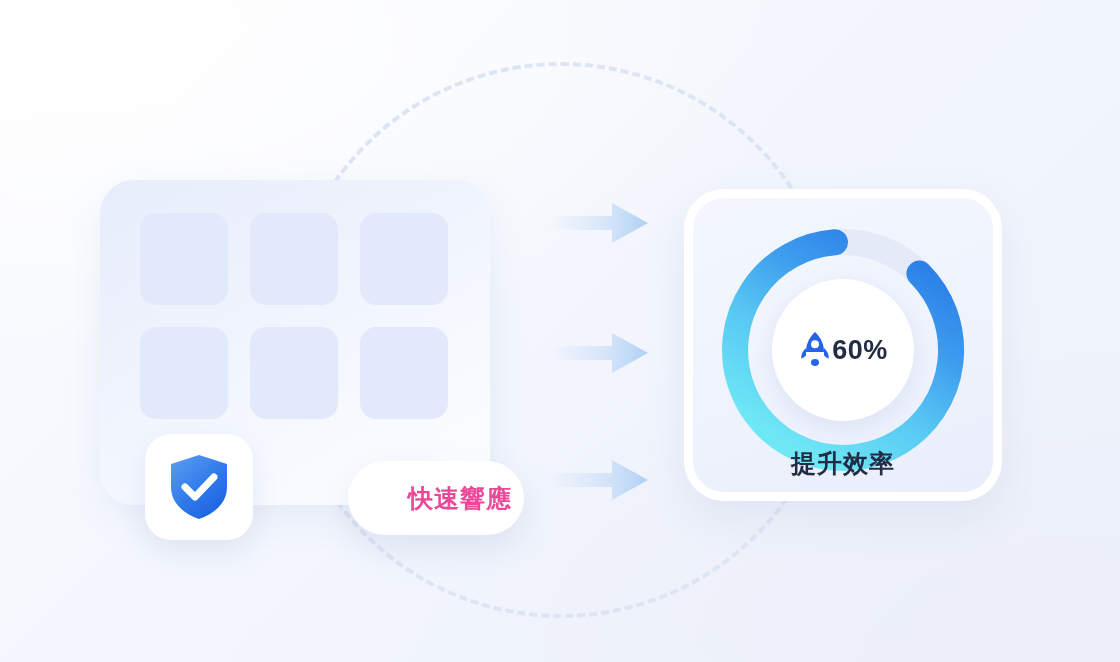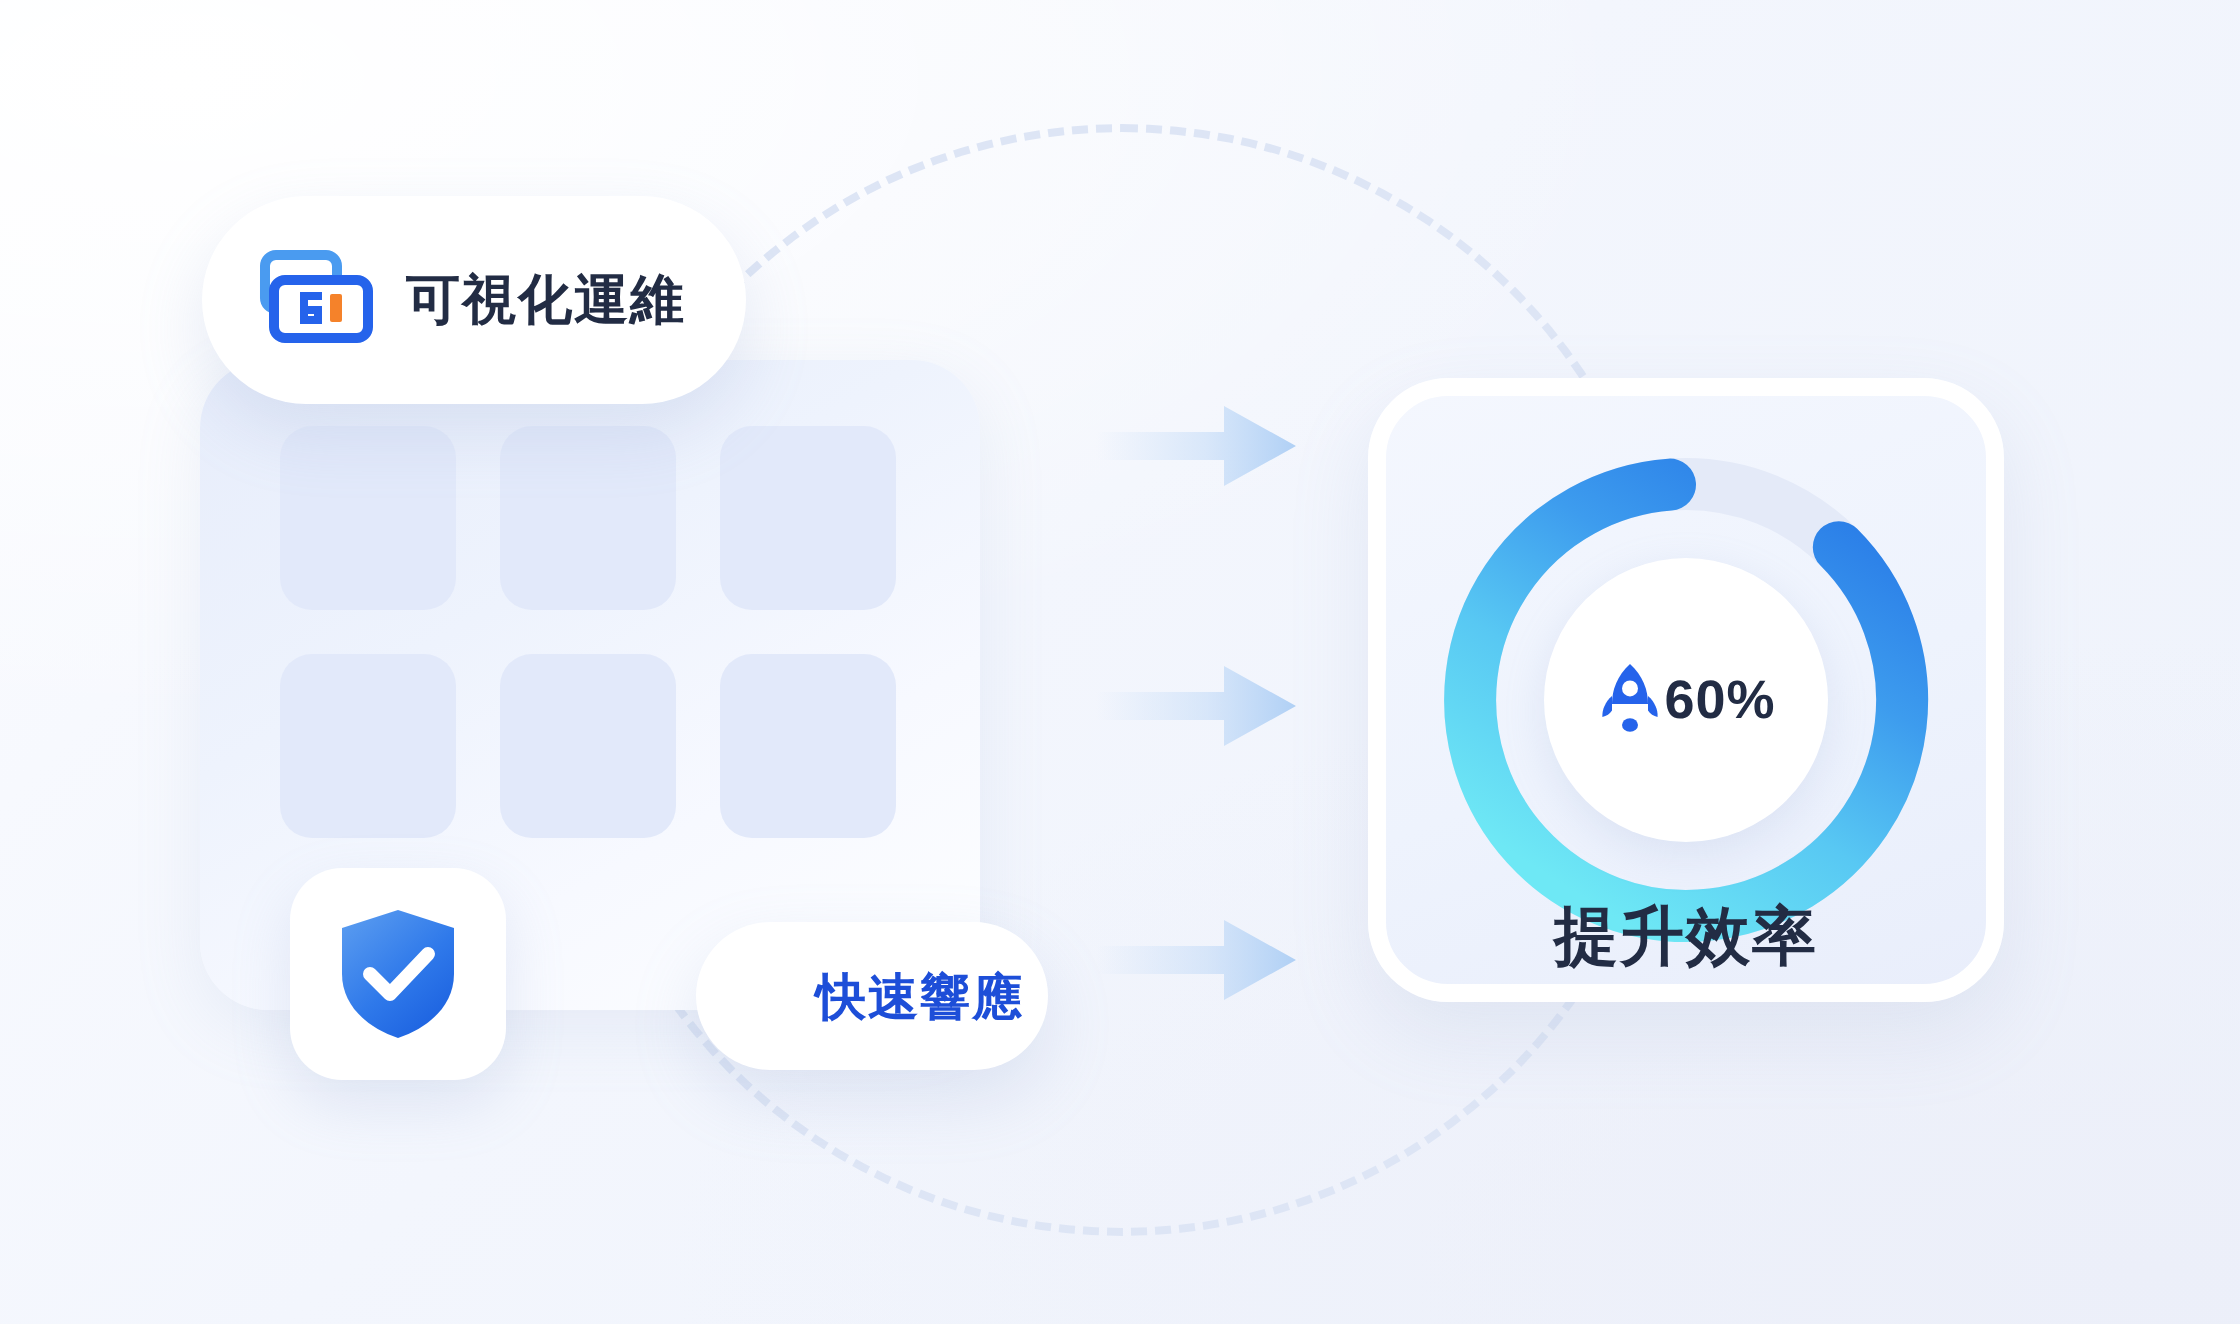--- a/index.html
+++ b/index.html
@@ -118,21 +118,21 @@
     color: #222c44;
     letter-spacing: 0.5px;
     line-height: 1;
   }
   .gauge-caption {
     position: absolute;
     left: 684px;
     top: 447px;
     width: 318px;
     text-align: center;
-    font-size: 32px;
+    font-size: 25px;
     font-weight: 700;
     color: #222c44;
     letter-spacing: 1px;
   }
 
   
   .pill {
     position: absolute;
     background: #ffffff;
     border-radius: 60px;
@@ -160,21 +160,21 @@
   .pill-fast {
     left: 348px;
     top: 461px;
     width: 176px;
     height: 74px;
     justify-content: center;
   }
   .pill-fast .pill-label {
     font-size: 25px;
     font-weight: 700;
-    color: #1d4ed8;
+    color: #ec4899;
     letter-spacing: 1px;
     margin-left: 48px;
   }
 
   
   .shield-tile {
     position: absolute;
     left: 145px;
     top: 434px;
     width: 108px;
@@ -269,36 +269,20 @@
         <path d="M26 17 C29.5 20 31 24 30.8 27.5 C28.8 27 27 25.8 26 24.2 Z" fill="#2563eb"></path>
         <circle cx="17" cy="13.2" r="4" fill="#ffffff"></circle>
         <ellipse cx="17" cy="31.5" rx="4" ry="3.4" fill="#2563eb"></ellipse>
       </svg>
     </span>
     <span class="gauge-value">60%</span>
   </div>
 
   <div class="gauge-caption">提升效率</div>
 
-  <div class="pill pill-vis">
-    <span class="vis-icon">
-      <svg width="58" height="52" viewBox="0 0 58 52">
-
-        <rect x="3.5" y="3.5" width="36" height="27" rx="5.5" fill="none" stroke="#4a9bf0" stroke-width="5"></rect>
-
-        <path d="M13.5 16 h36 a5.5 5.5 0 0 1 5.5 5.5 v18 a5.5 5.5 0 0 1 -5.5 5.5 h-36
-                 a5.5 5.5 0 0 1 -5.5 -5.5 v-18 a5.5 5.5 0 0 1 5.5 -5.5 Z" fill="#ffffff" stroke="#2563eb" stroke-width="5"></path>
-
-        <path d="M30 24 h-7 v12 h7 v-5 h-3.5" fill="none" stroke="#2563eb" stroke-width="4" stroke-linecap="square"></path>
-
-        <rect x="36" y="23" width="6" height="14" rx="1" fill="#f5822a"></rect>
-      </svg>
-    </span>
-    <span class="pill-label">可視化運維</span>
-  </div>
 
   <div class="shield-tile">
     <span class="shield-icon">
       <svg width="62" height="68" viewBox="0 0 62 68">
         <defs>
           <linearGradient id="shgrad" x1="0.1" y1="0" x2="0.85" y2="1">
             <stop offset="0%" stop-color="#5a9cf0"></stop>
             <stop offset="55%" stop-color="#2f79ea"></stop>
             <stop offset="100%" stop-color="#1a5fdf"></stop>
           </linearGradient>

